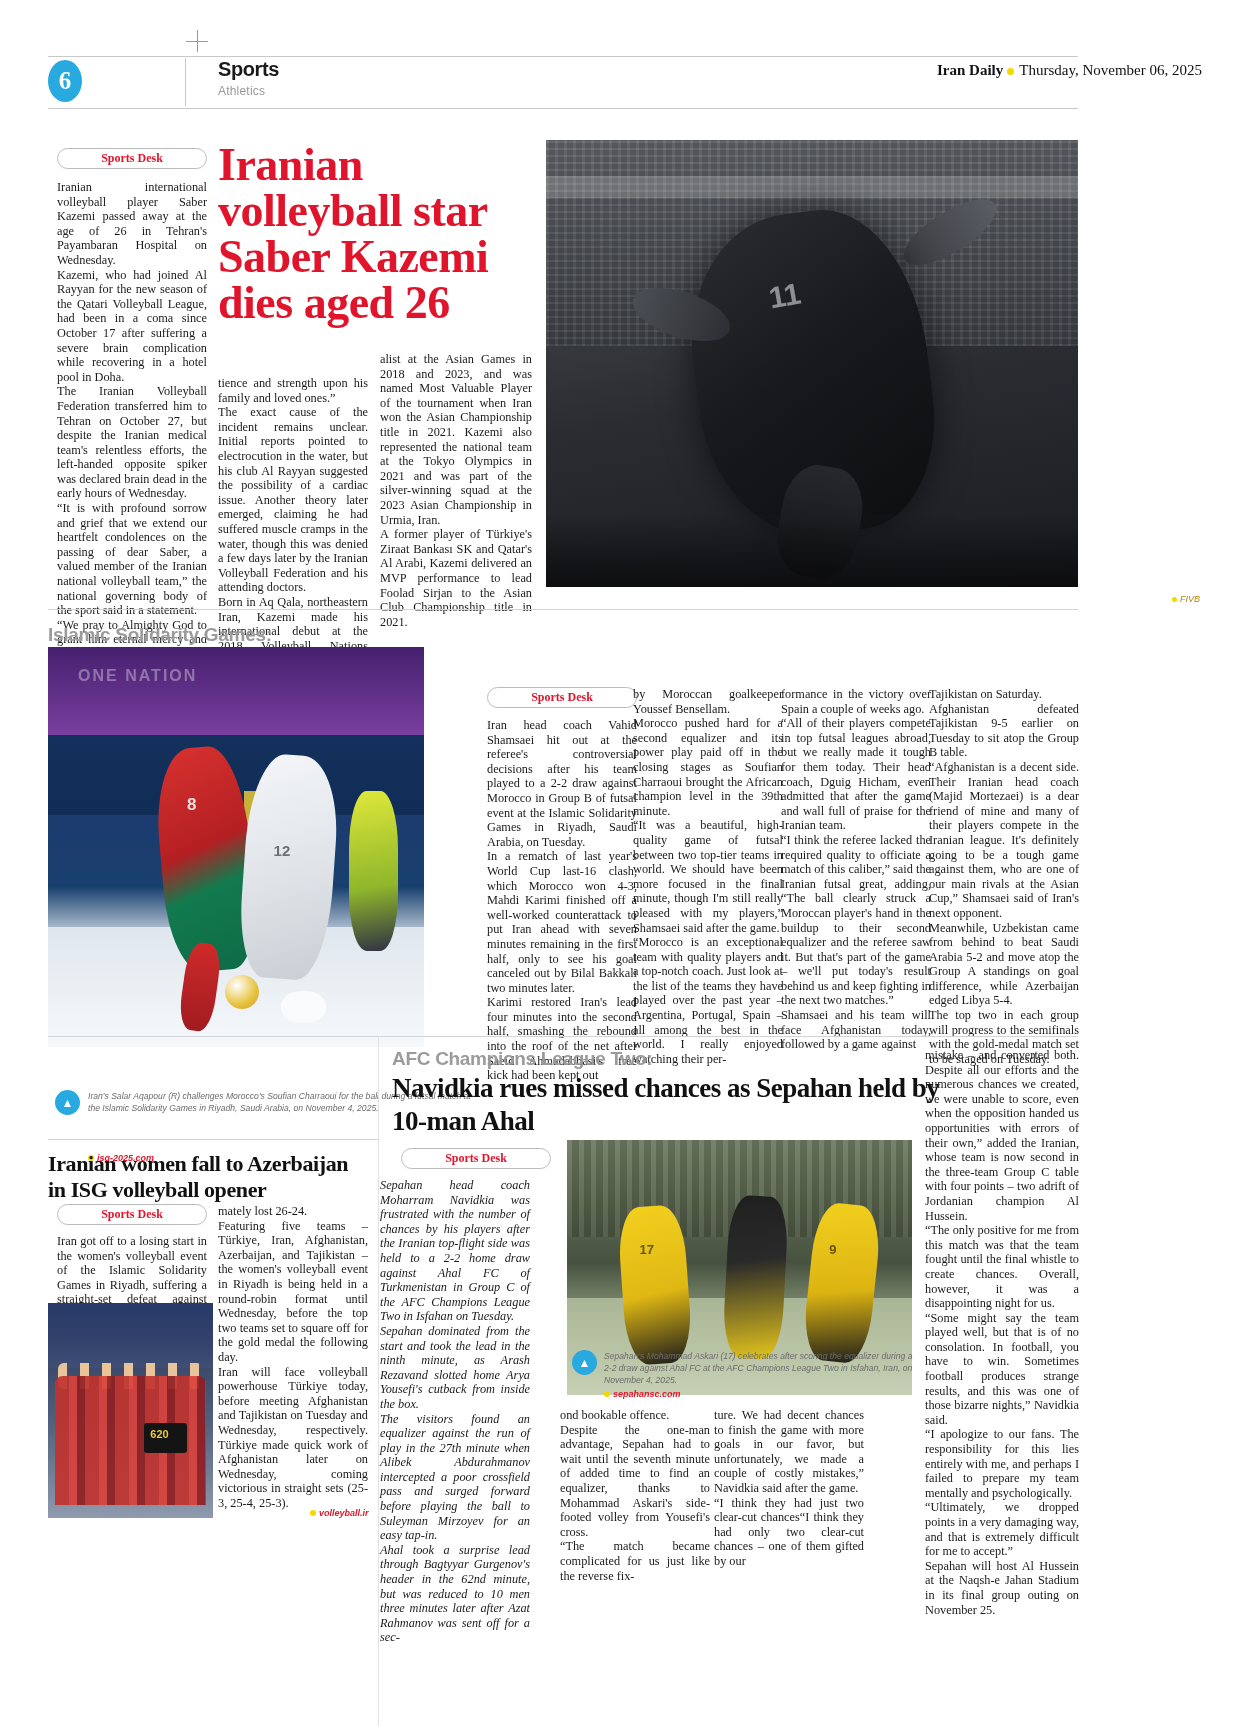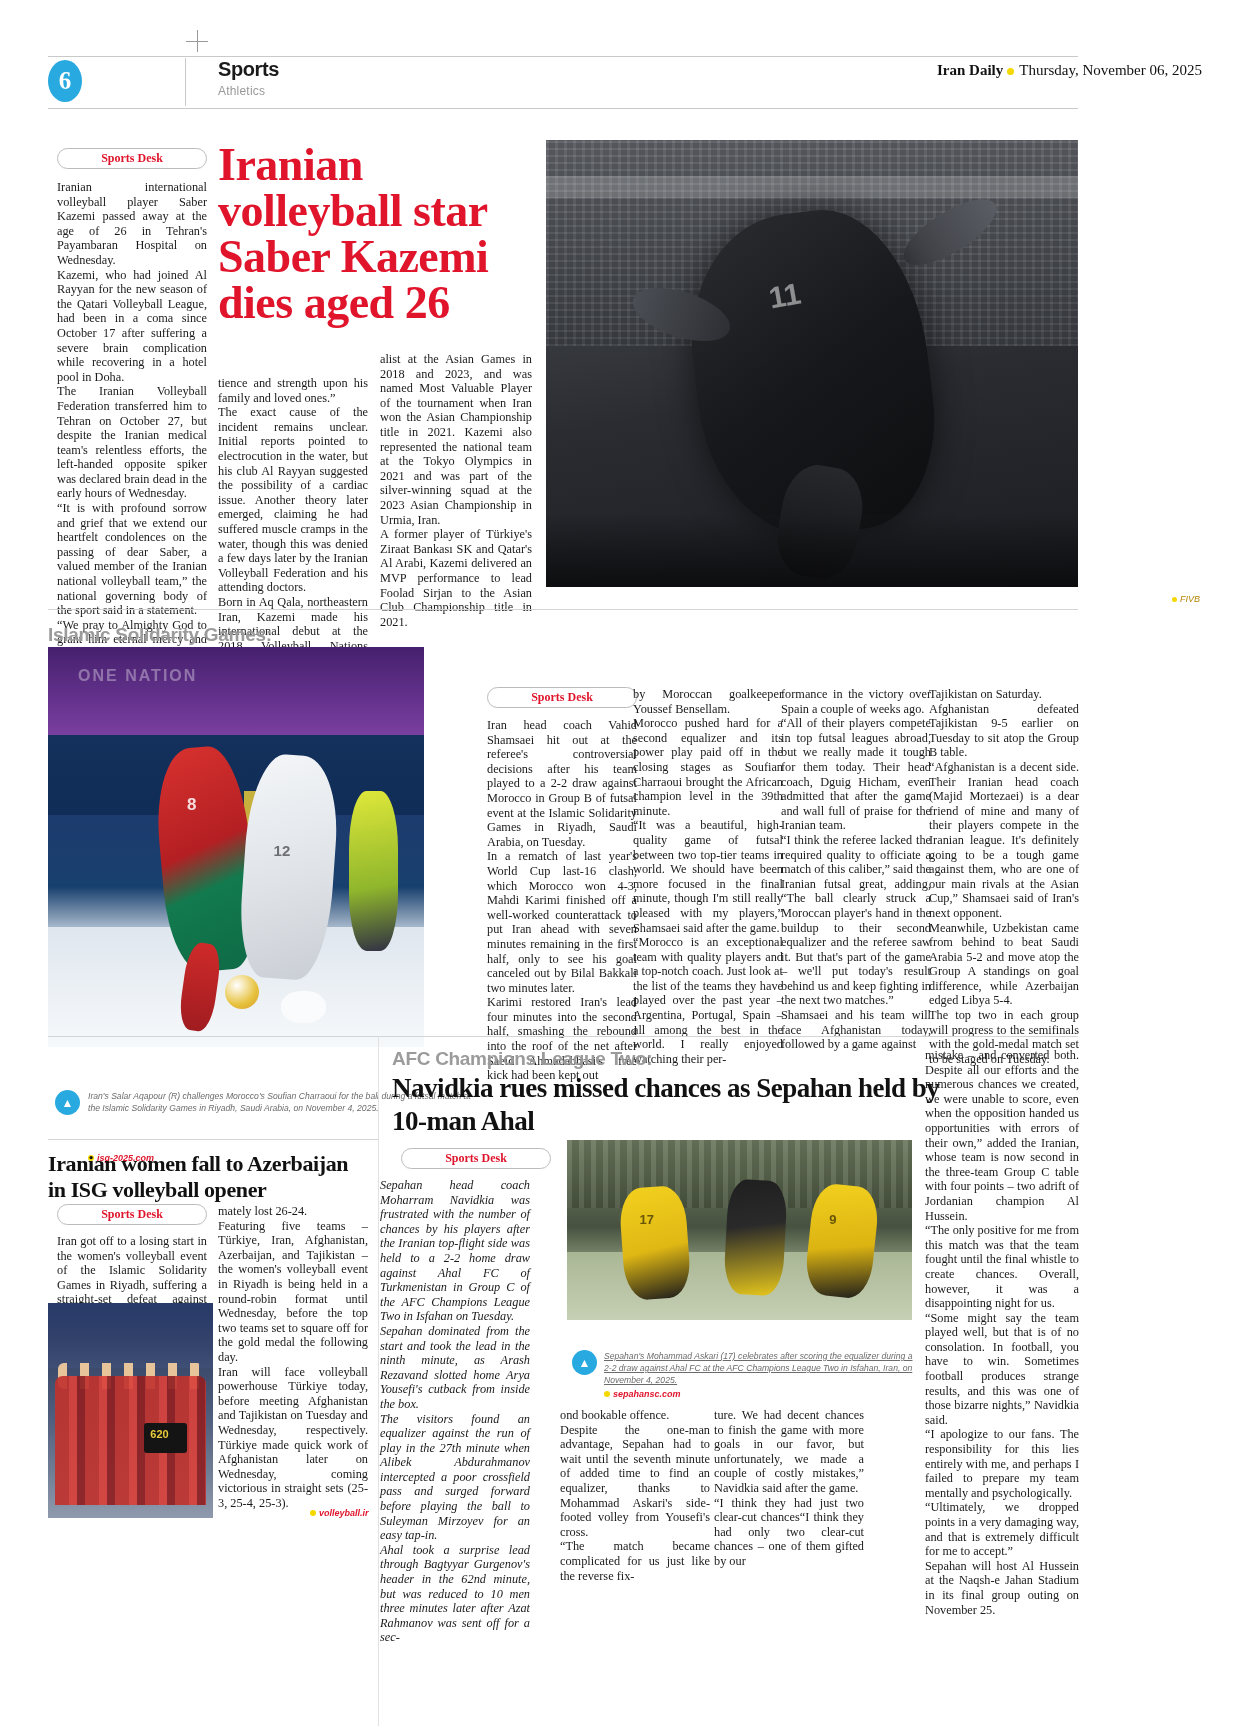--- a/index.html
+++ b/index.html
@@ -250,21 +250,21 @@
     font-weight:700; font-size:19px; color:#9b9b9b;
     letter-spacing:-0.3px;
   }
   .hl4 {
     position:absolute; left:392px; top:1072px; width:560px;
     font-family:"Liberation Serif", serif;
     font-weight:700; font-size:27px; line-height:33px; color:#111;
     letter-spacing:-0.5px;
   }
   .photo4 {
-    position:absolute; left:567px; top:1140px; width:345px; height:180px;
+    position:absolute; left:567px; top:1140px; width:345px; height:255px;
     overflow:hidden;
     background:linear-gradient(180deg,#7e8b6e 0%,#5f6b55 25%,#46523f 48%,#8c9a7c 70%,#b9c4aa 100%);
   }
   .photo4 .stand { position:absolute; left:0; top:0; width:100%; height:38%;
     background:repeating-linear-gradient(90deg,rgba(255,255,255,.07) 0 5px,rgba(0,0,0,.1) 5px 12px),
       linear-gradient(180deg,#6d7a5f,#4a5540); }
   .photo4 .pitch { position:absolute; left:0; top:62%; width:100%; height:38%;
     background:linear-gradient(180deg,#a9b694,#c6d0b4); }
   .photo4 .p1 { position:absolute; left:16%; top:26%; width:19%; height:62%;
     background:linear-gradient(170deg,#f2d01e 0%,#e0b814 55%,#1b1b1b 100%);
@@ -425,21 +425,21 @@
     <div class="stand"></div>
     <div class="pitch"></div>
     <div class="p1"></div>
     <div class="p1n">17</div>
     <div class="p2"></div>
     <div class="p3"></div>
     <div class="p3n">9</div>
   </div>
 
   <div class="cap-arrow" style="left:572px; top:1350px;">▲</div>
-  <div class="cap-text" style="left:604px; top:1350px; width:310px;text-decoration:underline;">Sepahan's Mohammad Askari (17) celebrates after scoring the equalizer during a 2-2 draw against Ahal FC at the AFC Champions League Two in Isfahan, Iran, on November 4, 2025.</div>
+  <div class="cap-text" style="left:604px; top:1350px; width:310px;">Sepahan's Mohammad Askari (17) celebrates after scoring the equalizer during a 2-2 draw against Ahal FC at the AFC Champions League Two in Isfahan, Iran, on November 4, 2025.</div>
   <div class="cap-src" style="left:604px; top:1389px;">
     <span class="dot"></span><span>sepahansc.com</span>
   </div>
 
   <div class="body-col" style="left:380px; top:1178px; width:150px; height:540px;font-style:italic;">
       <p>Sepahan head coach Moharram Navidkia was frustrated with the number of chances by his players after the Iranian top-flight side was held to a 2-2 home draw against Ahal FC of Turkmenistan in Group C of the AFC Champions League Two in Isfahan on Tuesday.</p>
       <p>Sepahan dominated from the start and took the lead in the ninth minute, as Arash Rezavand slotted home Arya Yousefi's cutback from inside the box.</p>
       <p>The visitors found an equalizer against the run of play in the 27th minute when Alibek Abdurahmanov intercepted a poor crossfield pass and surged forward before playing the ball to Suleyman Mirzoyev for an easy tap-in.</p>
       <p>Ahal took a surprise lead through Bagtyyar Gurgenov's header in the 62nd minute, but was reduced to 10 men three minutes later after Azat Rahmanov was sent off for a sec-</p>
     </div>

